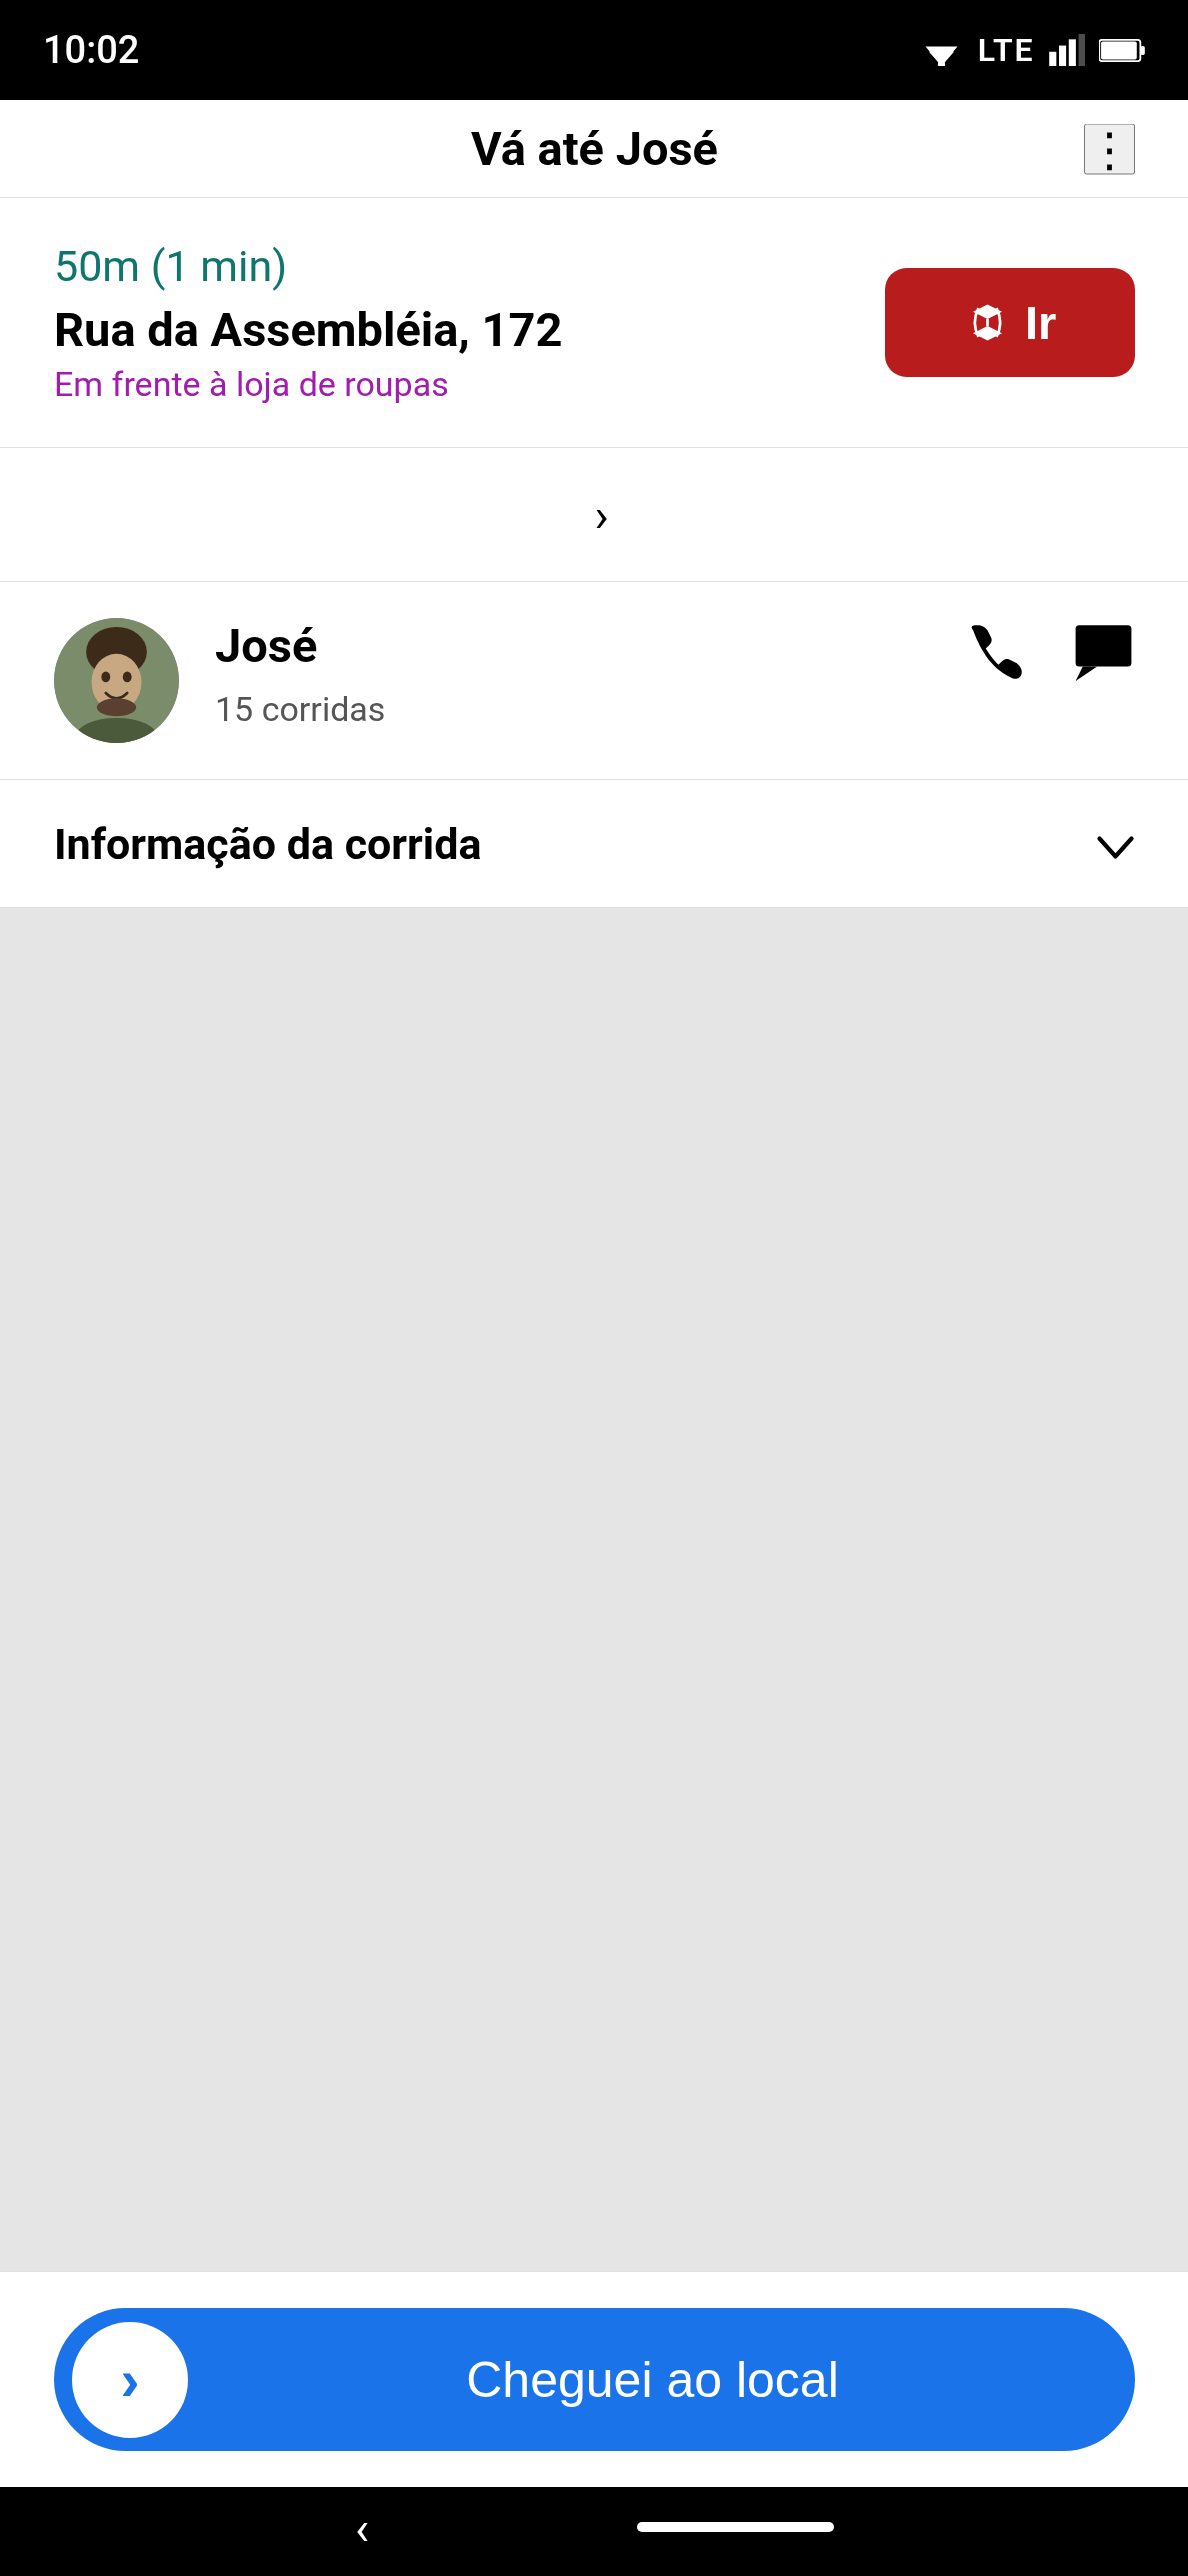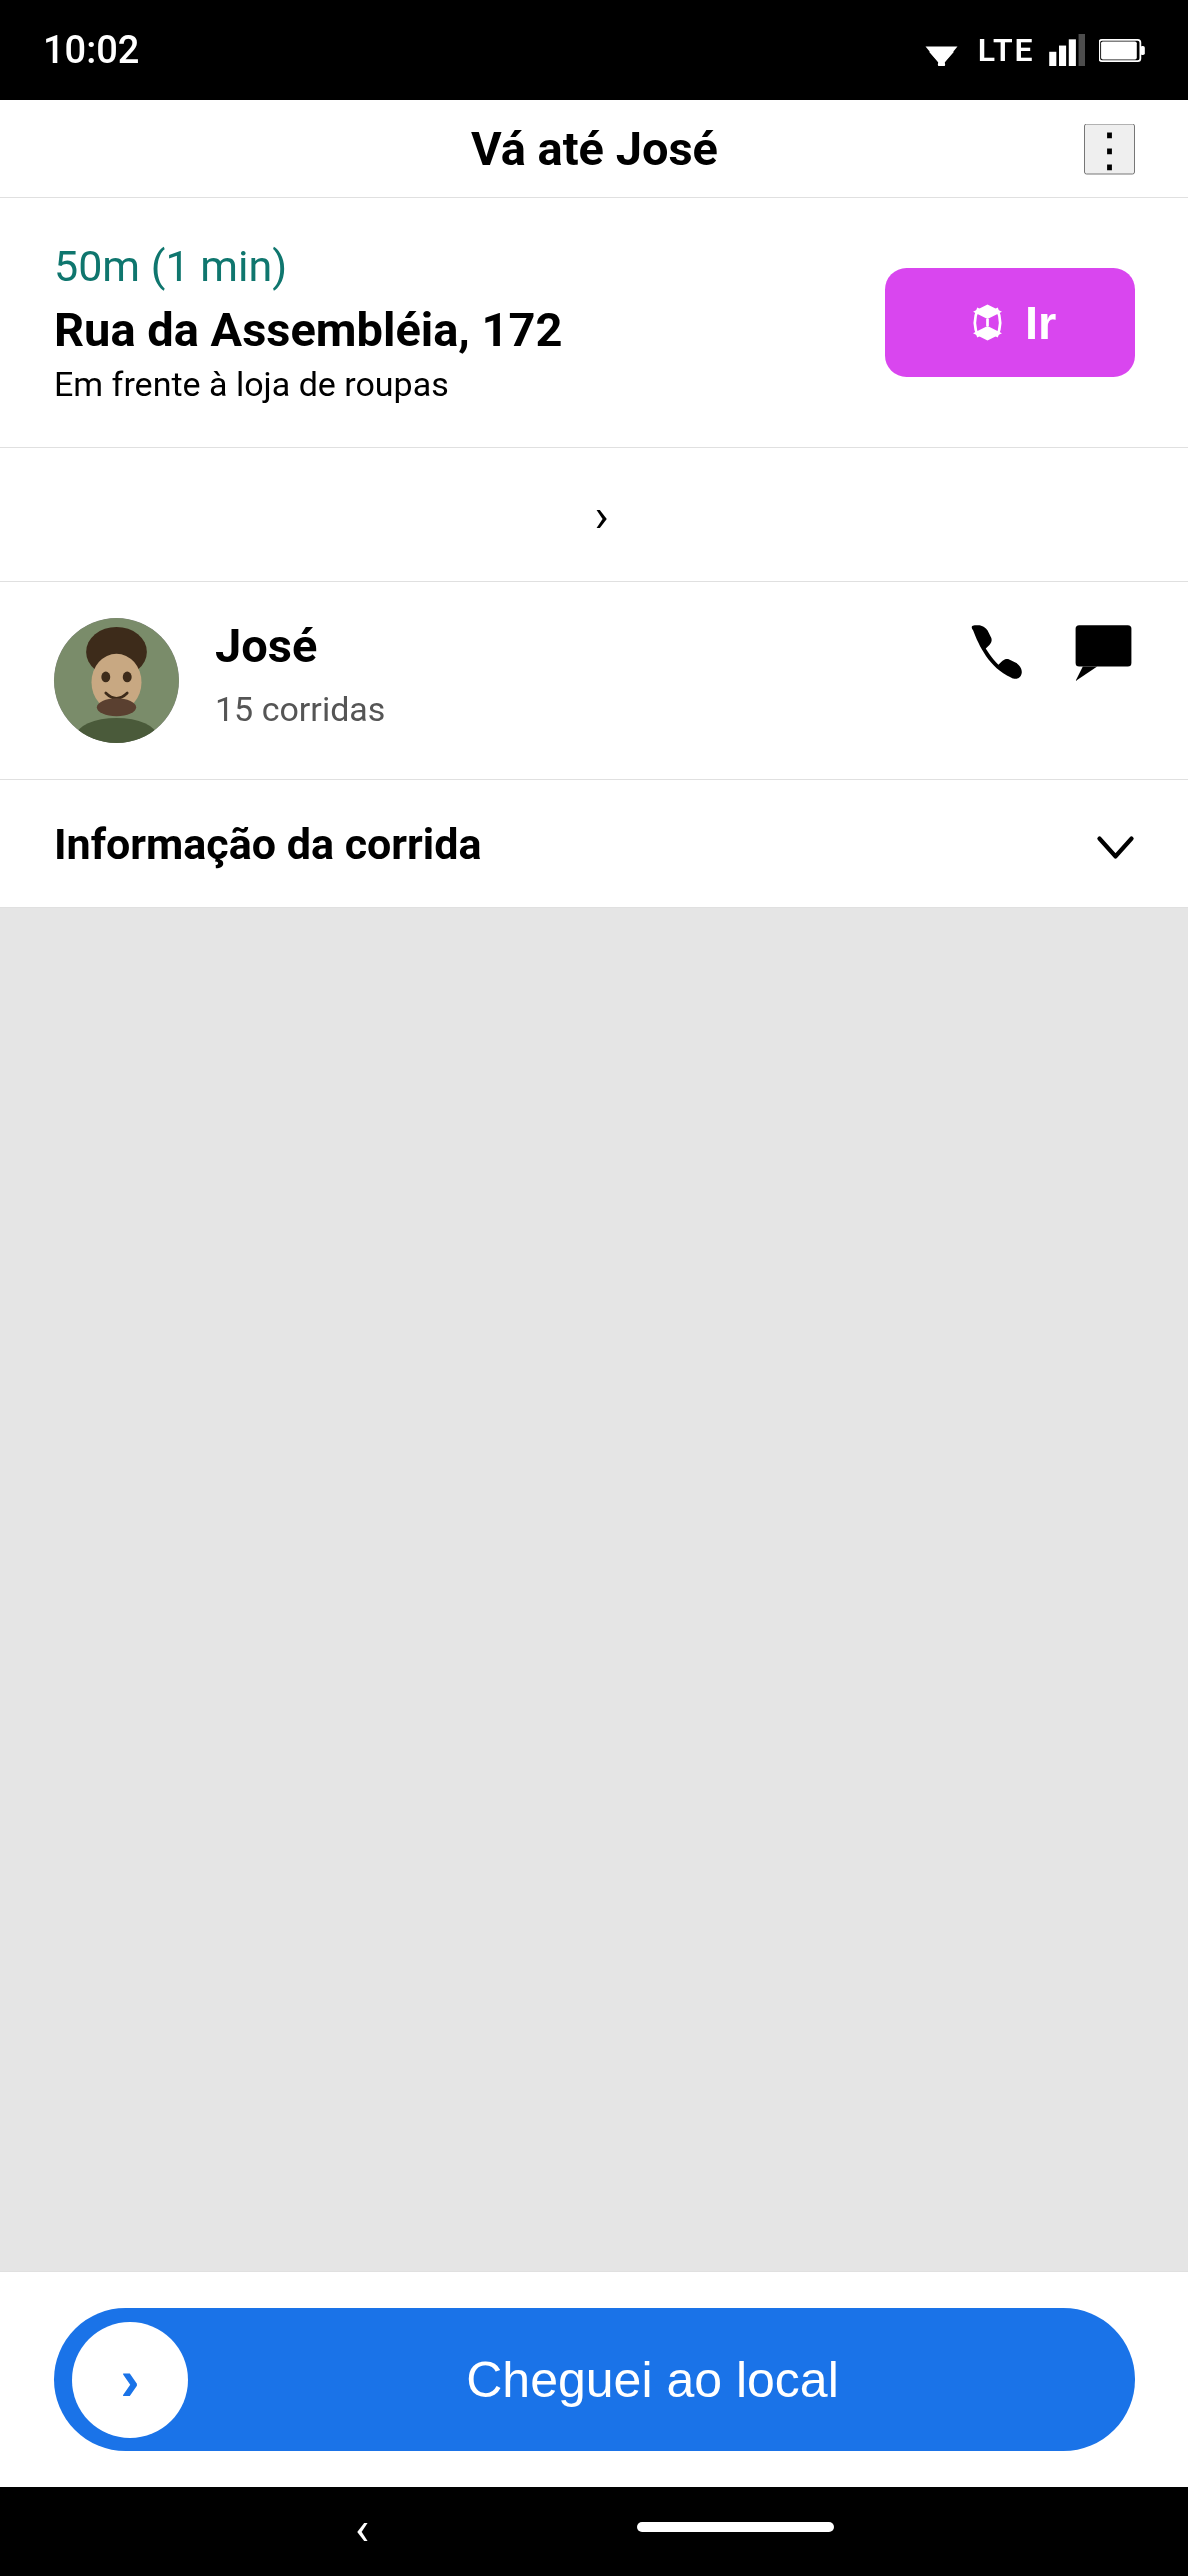--- a/index.html
+++ b/index.html
@@ -84,24 +84,24 @@
       margin-bottom: 11px;
     }
     .destination-address {
       font-size: 47px;
       font-weight: 700;
       color: #000;
       margin-bottom: 7.2px;
     }
     .destination-note {
       font-size: 34px;
-      color: #000000;
+      color: #a21caf;
     }
     .go-button {
-      background: #d946ef;
+      background: #b91c1c;
       border: none;
       border-radius: 21.5px;
       color: #fff;
       display: flex;
       align-items: center;
       gap: 14.3px;
       padding: 27px 54px;
       cursor: pointer;
       min-width: 250px;
       justify-content: center;

